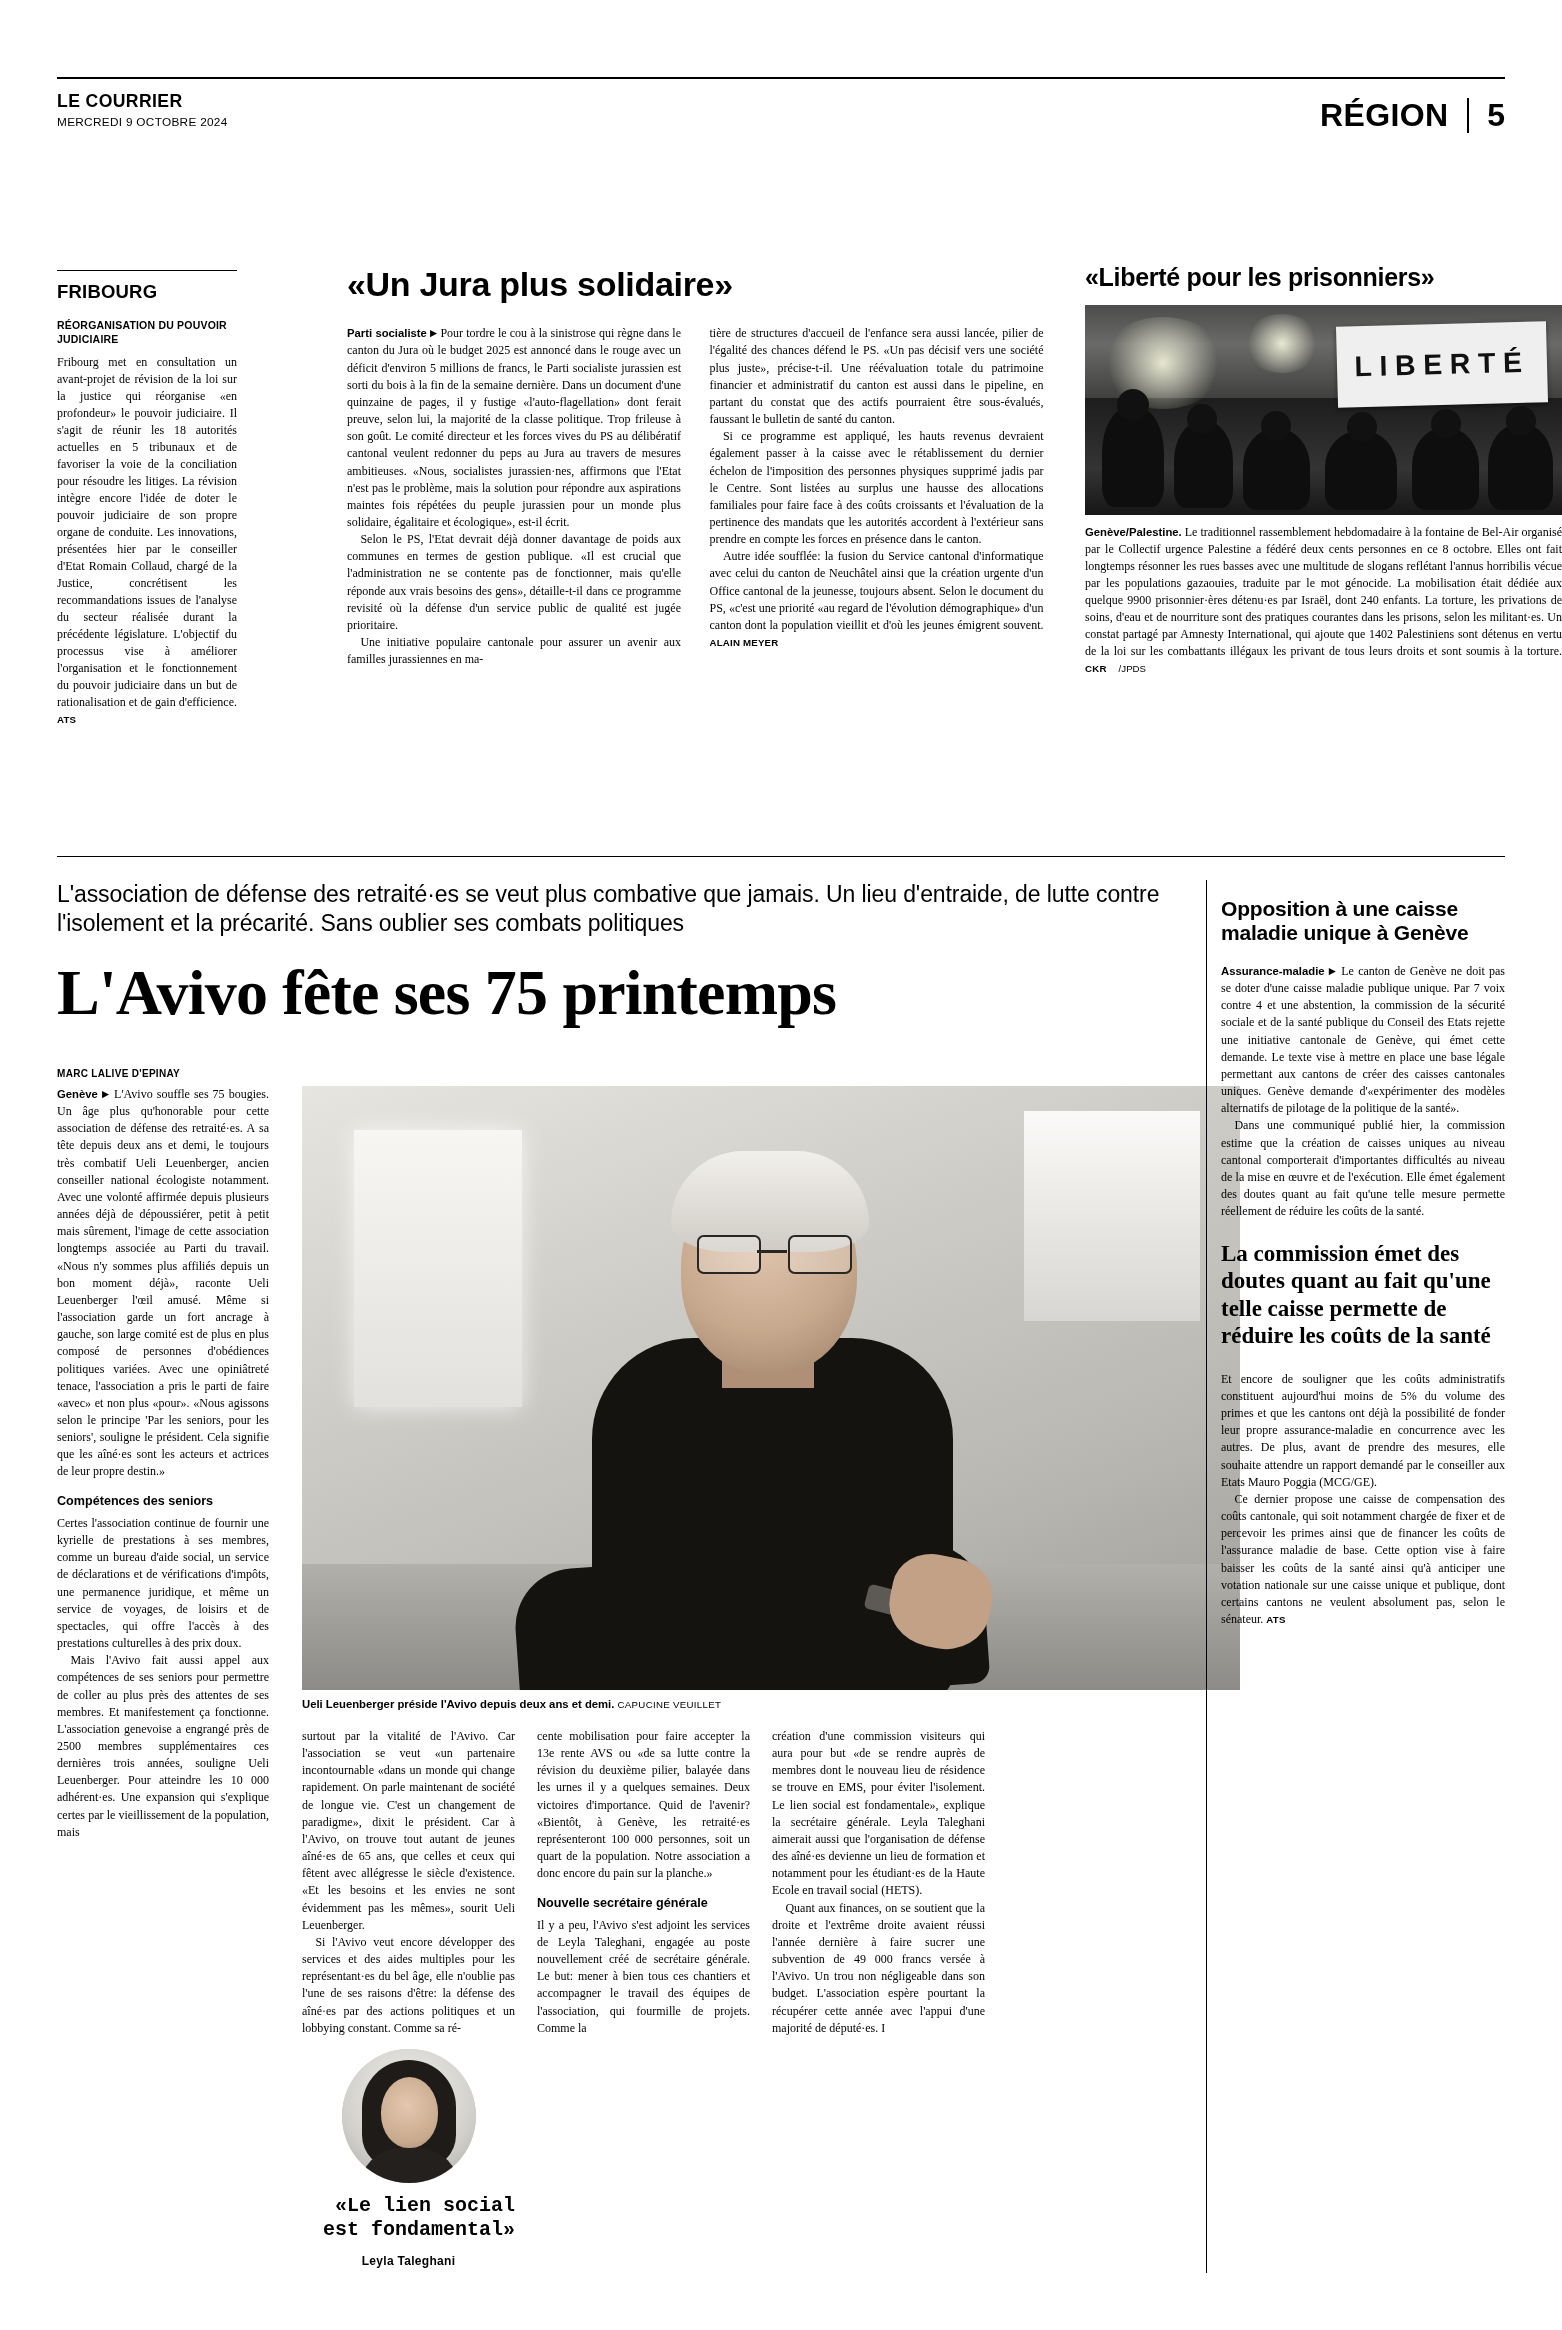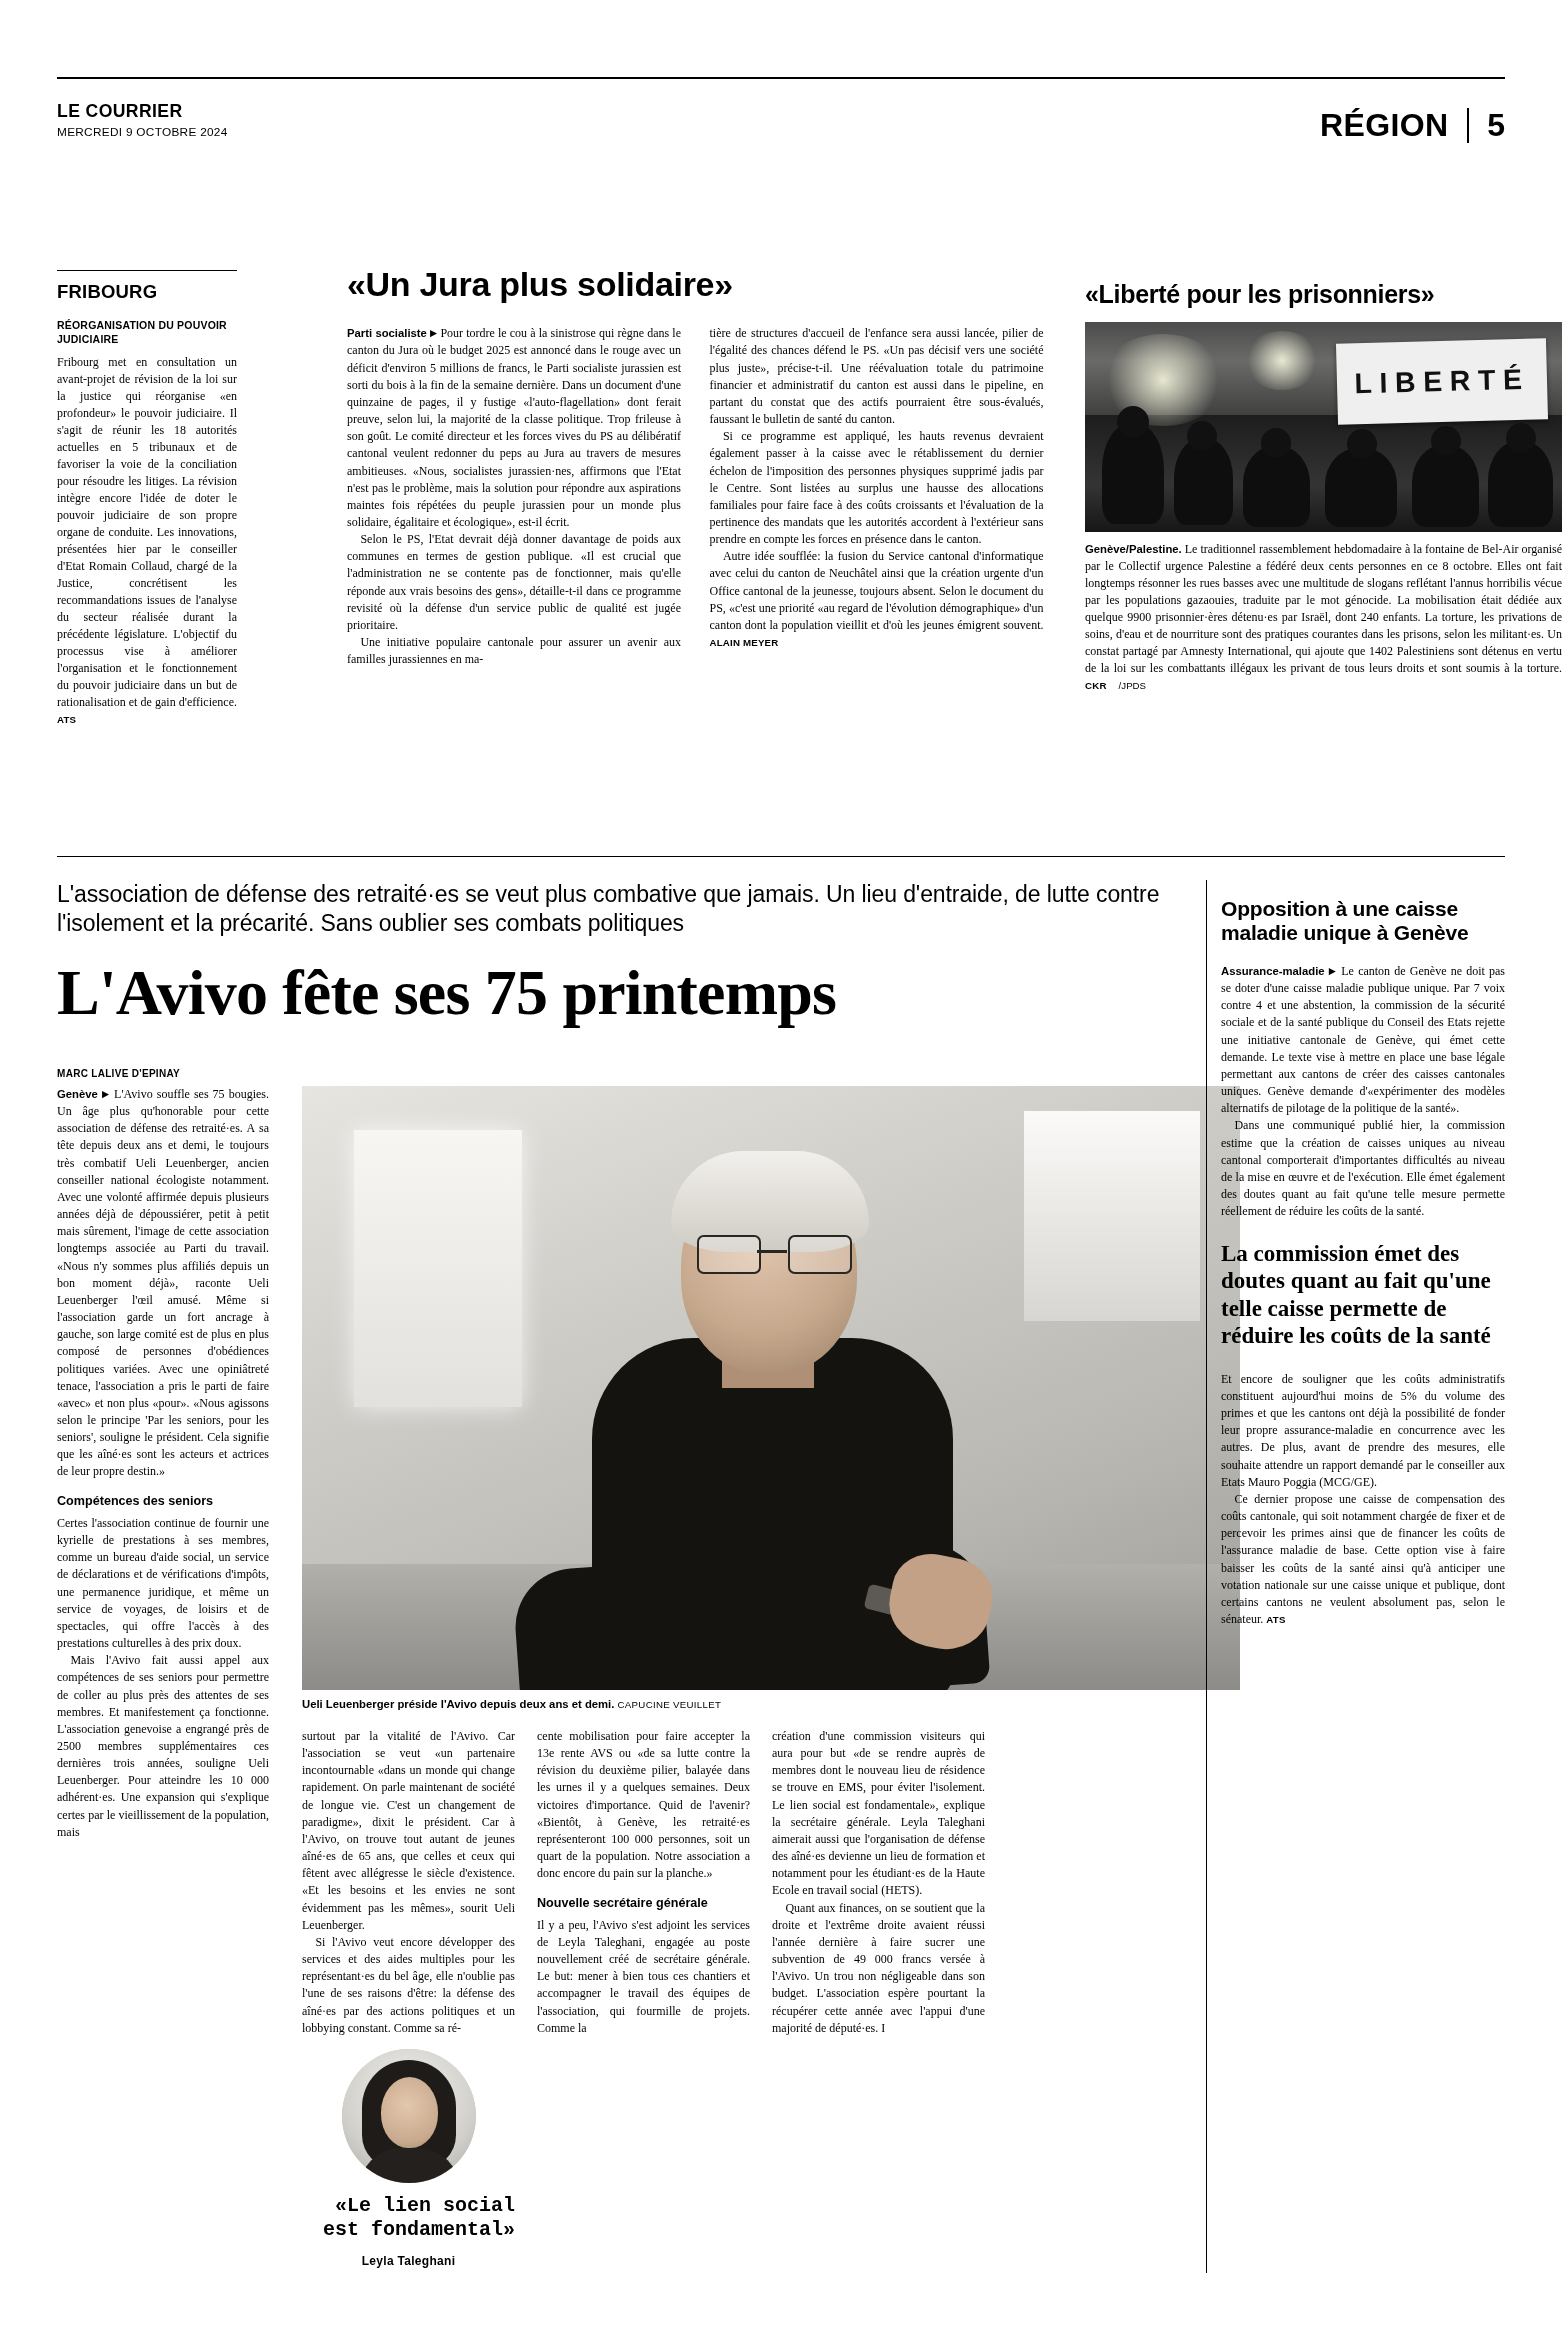--- a/index.html
+++ b/index.html
@@ -36,21 +36,20 @@
   }
   .masthead-left {
     display: flex;
     flex-direction: column;
   }
   .paper-name {
     font-family: "Liberation Sans", sans-serif;
     font-weight: bold;
     font-size: 17.6px;
     letter-spacing: 0.4px;
-    margin-top: 10px;
   }
   .paper-date {
     font-family: "Liberation Sans", sans-serif;
     font-size: 11.8px;
     letter-spacing: 0.3px;
     margin-top: 3.4px;
   }
   .masthead-right {
     display: flex;
     align-items: center;
@@ -164,21 +163,21 @@
     font-family: "Liberation Sans", sans-serif;
     font-weight: bold;
     font-size: 9.7px;
     letter-spacing: 0.2px;
   }
 
   
   .liberte {
     position: absolute;
     left: 1028px;
-    top: 17px;
+    top: 0;
     width: 477px;
   }
   .liberte-title {
     font-family: "Liberation Sans", sans-serif;
     font-weight: bold;
     font-size: 25px;
     line-height: 1.06;
     letter-spacing: -0.3px;
     margin-bottom: 15px;
   }

